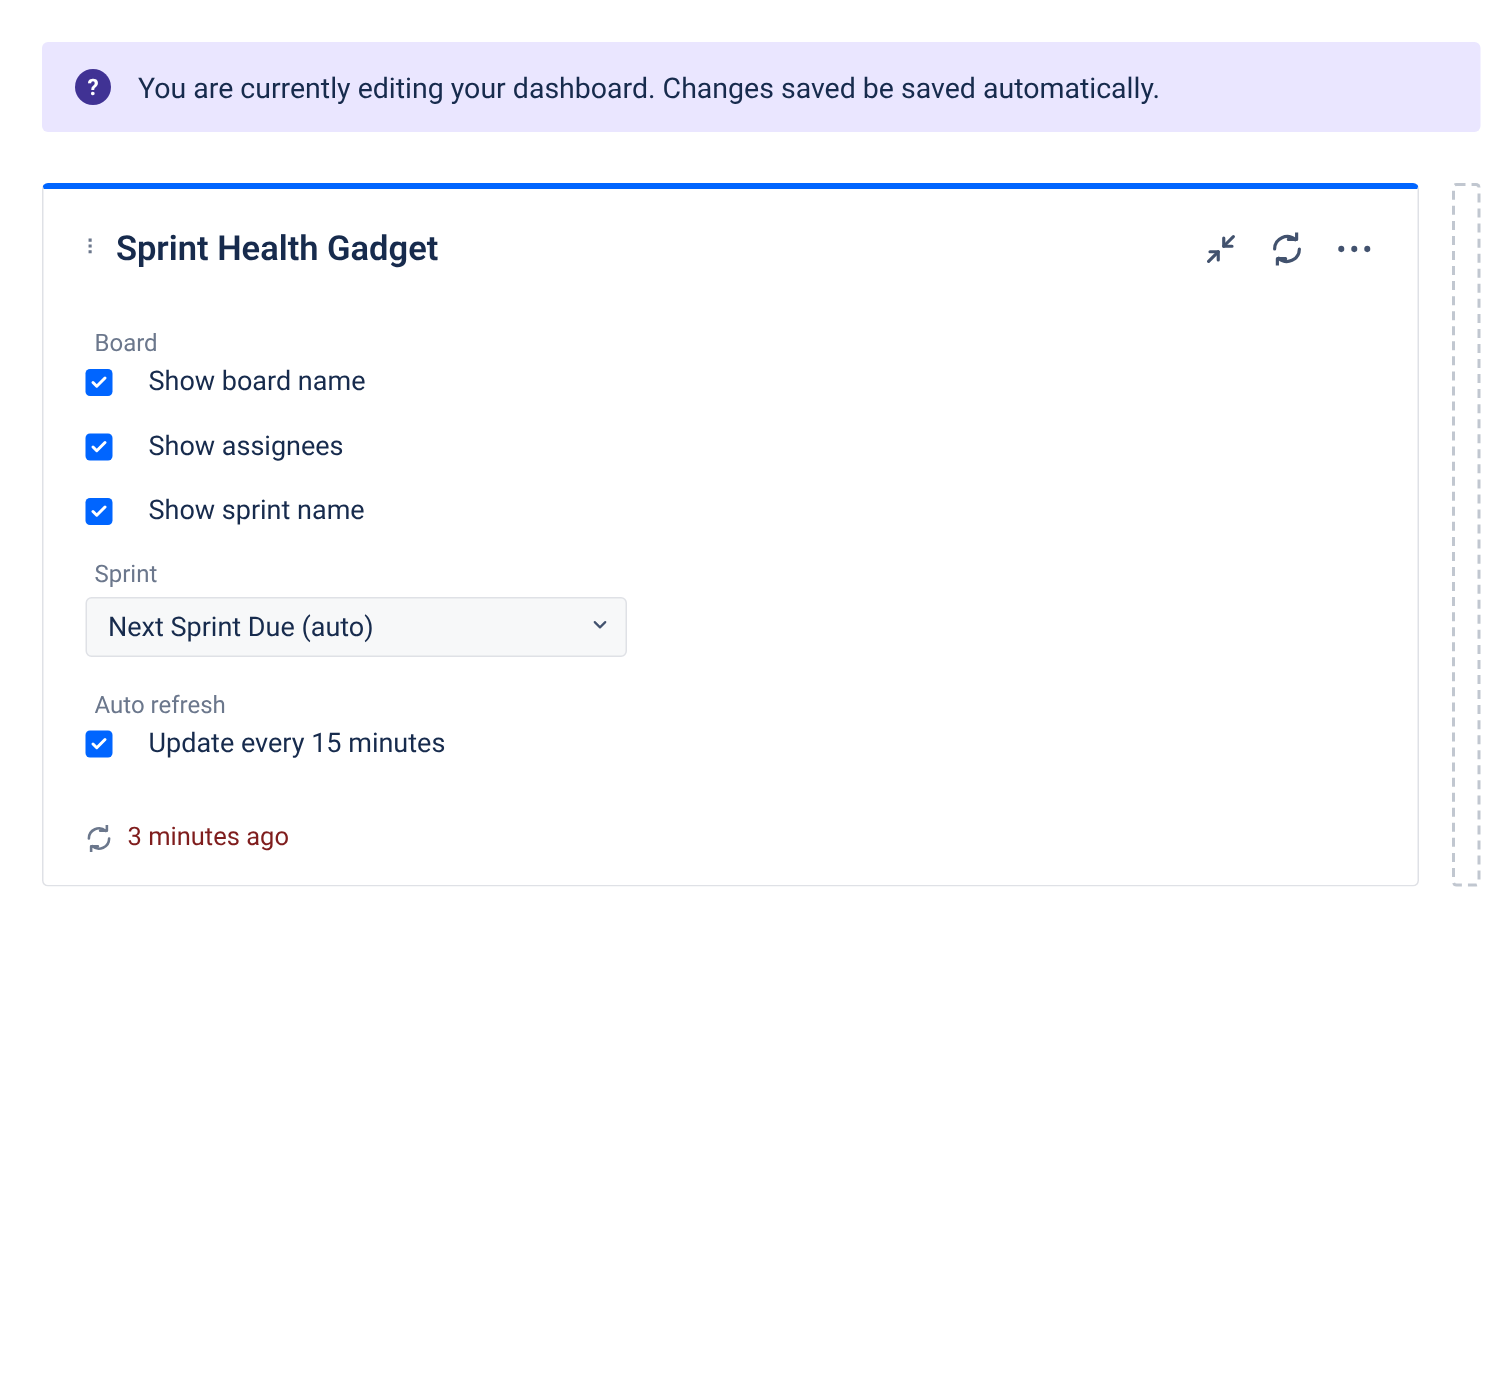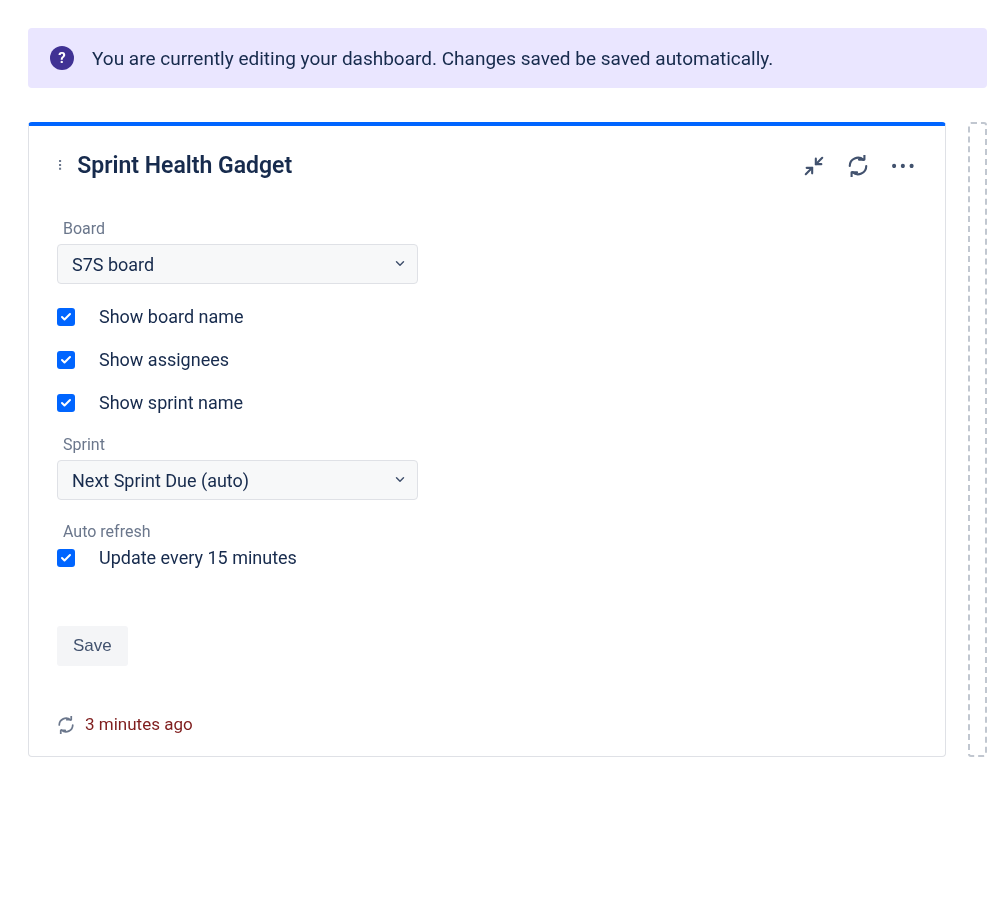--- a/index.html
+++ b/index.html
@@ -168,28 +168,20 @@
               </svg>
             </span>
             <span class="hicon">
                 <span class="dots">•••</span>
               </span>
           </div>
         </div>
 
         <div class="card-body">
           <div class="field-label">Board</div>
-          <div class="select">
-            <span>S7S board</span>
-            <span class="chev">
-              <svg width="14" height="14" viewBox="0 0 24 24" fill="none" stroke="#42526E" stroke-width="2.5" stroke-linecap="round" stroke-linejoin="round">
-                  <polyline points="6 9 12 15 18 9"></polyline>
-                </svg>
-            </span>
-          </div>
 
           <div class="checkbox-row">
             <span class="cbox">
               <svg width="12" height="12" viewBox="0 0 24 24" fill="none" stroke="#fff" stroke-width="4" stroke-linecap="round" stroke-linejoin="round">
                   <polyline points="20 6 9 17 4 12"></polyline>
                 </svg>
             </span>
             <span>Show board name</span>
           </div>
           <div class="checkbox-row">
@@ -222,23 +214,20 @@
           <div class="field-label">Auto refresh</div>
           <div class="checkbox-row">
             <span class="cbox">
               <svg width="12" height="12" viewBox="0 0 24 24" fill="none" stroke="#fff" stroke-width="4" stroke-linecap="round" stroke-linejoin="round">
                   <polyline points="20 6 9 17 4 12"></polyline>
                 </svg>
             </span>
             <span>Update every 15 minutes</span>
           </div>
 
-          <div class="save-row">
-            <button class="save-btn">Save</button>
-          </div>
         </div>
 
         <div class="card-footer">
           <span>
             <svg width="18" height="18" viewBox="0 0 24 24" fill="none" stroke="#6B778C" stroke-width="2.3" stroke-linecap="round" stroke-linejoin="round">
               <path d="M3 12a9 9 0 0 1 15-6.7"></path>
               <polyline points="18 2 18 8 12 8" transform="translate(1,-3)"></polyline>
               <path d="M21 12a9 9 0 0 1-15 6.7"></path>
               <polyline points="6 22 6 16 12 16" transform="translate(-1,3)"></polyline>
             </svg>

